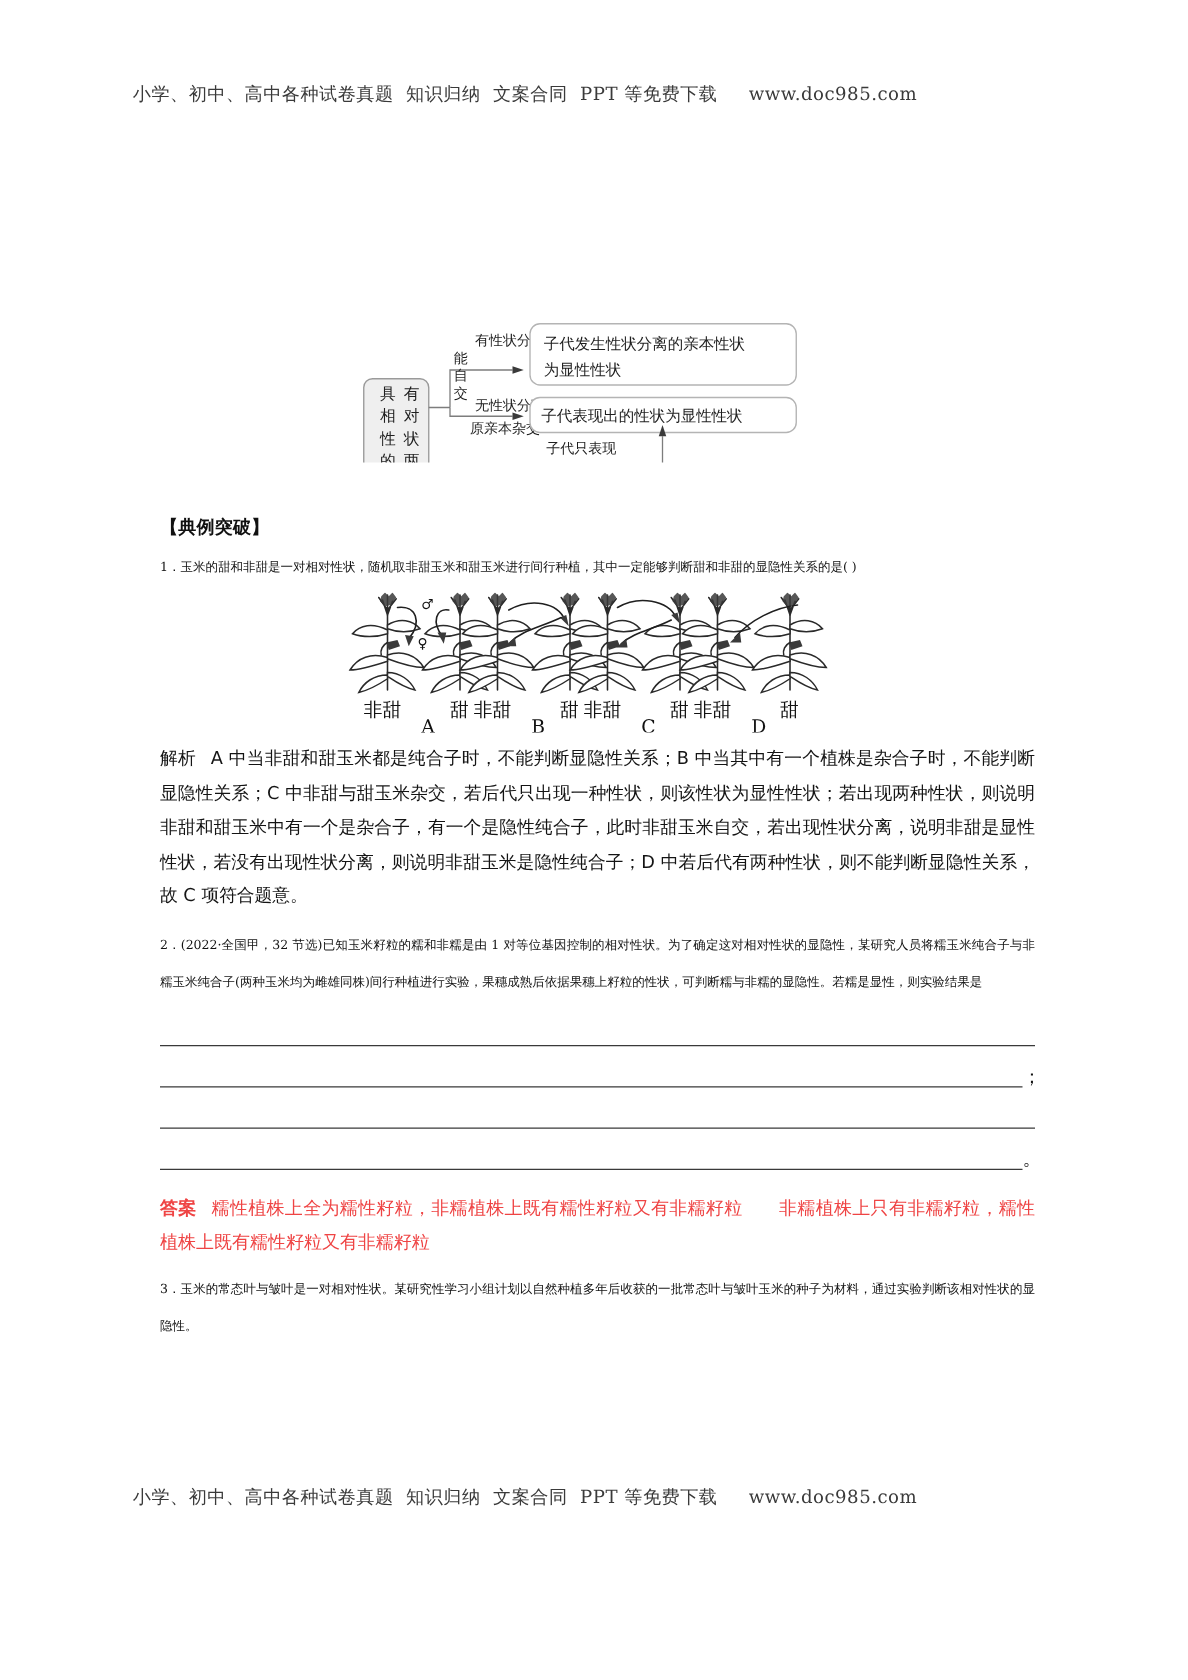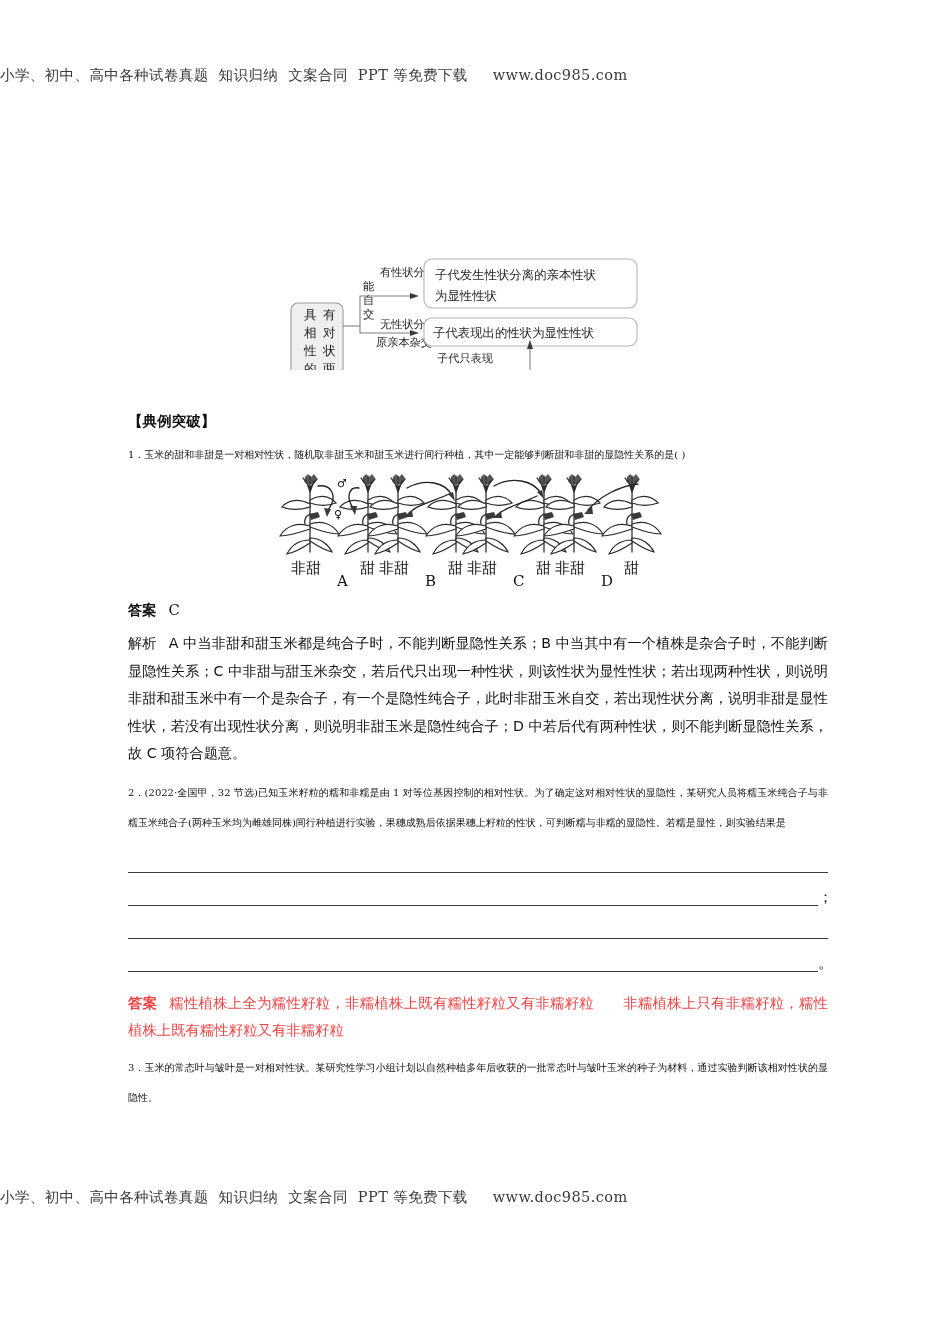--- a/index.html
+++ b/index.html
@@ -21,21 +21,21 @@
     left: 0; top: 0;
     width: 950px;
     height: 1344px;
   }
 
   
   .runhead, .runfoot {
     position: absolute;
     left: 0;
     width: 840px;
-    text-align: left;
+    text-align: center;
     font-family: "DejaVu Serif", "Liberation Serif", serif;
     font-size: 14.5px;
     color: #3a3a3a;
     letter-spacing: 0.4px;
     white-space: pre;
   }
   .runhead { top: 66px; }
   .runfoot { top: 1188px; }
 
   
@@ -369,23 +369,20 @@
   </div>
 
   <div class="content">
 
     <p class="sect-title">【典例突破】</p>
 
     <p class="q">1．玉米的甜和非甜是一对相对性状，随机取非甜玉米和甜玉米进行间行种植，其中一定能够判断甜和非甜的显隐性关系的是(        )</p>
 
     <div style="height:118px"></div>
 
-    <p class="ans-line">
-      <span class="ans-lbl">答案</span><span>C</span>
-    </p>
 
     <p class="exp">
       <span class="lbl">解析</span><span>A 中当非甜和甜玉米都是纯合子时，不能判断显隐性关系；B 中当其中有一个植株是杂合子时，不能判断显隐性关系；C 中非甜与甜玉米杂交，若后代只出现一种性状，则该性状为显性性状；若出现两种性状，则说明非甜和甜玉米中有一个是杂合子，有一个是隐性纯合子，此时非甜玉米自交，若出现性状分离，说明非甜是显性性状，若没有出现性状分离，则说明非甜玉米是隐性纯合子；D 中若后代有两种性状，则不能判断显隐性关系，故 C 项符合题意。</span>
     </p>
 
     <p class="q" style="margin-top:10px">2．(2022·全国甲，32 节选)已知玉米籽粒的糯和非糯是由 1 对等位基因控制的相对性状。为了确定这对相对性状的显隐性，某研究人员将糯玉米纯合子与非糯玉米纯合子(两种玉米均为雌雄同株)间行种植进行实验，果穗成熟后依据果穗上籽粒的性状，可判断糯与非糯的显隐性。若糯是显性，则实验结果是</p>
 
     <div class="blanks">
       <div class="blank-row">
         <span class="blank-rule rule-full"></span>

